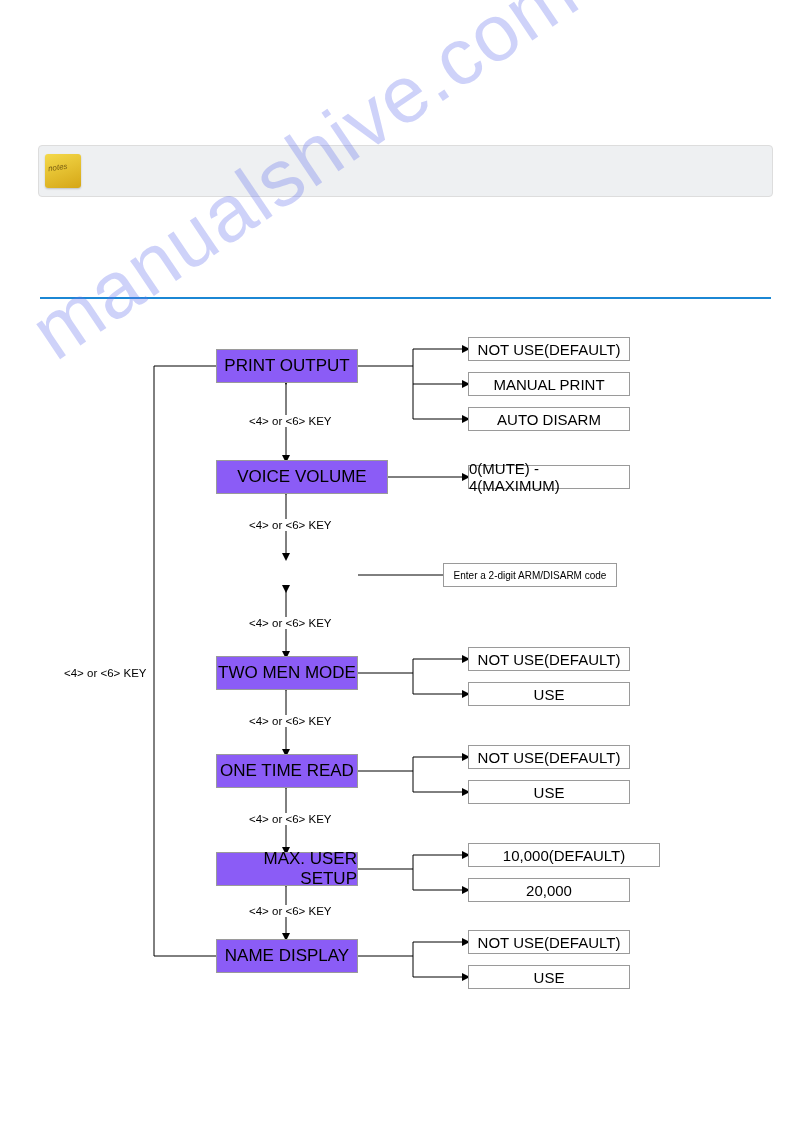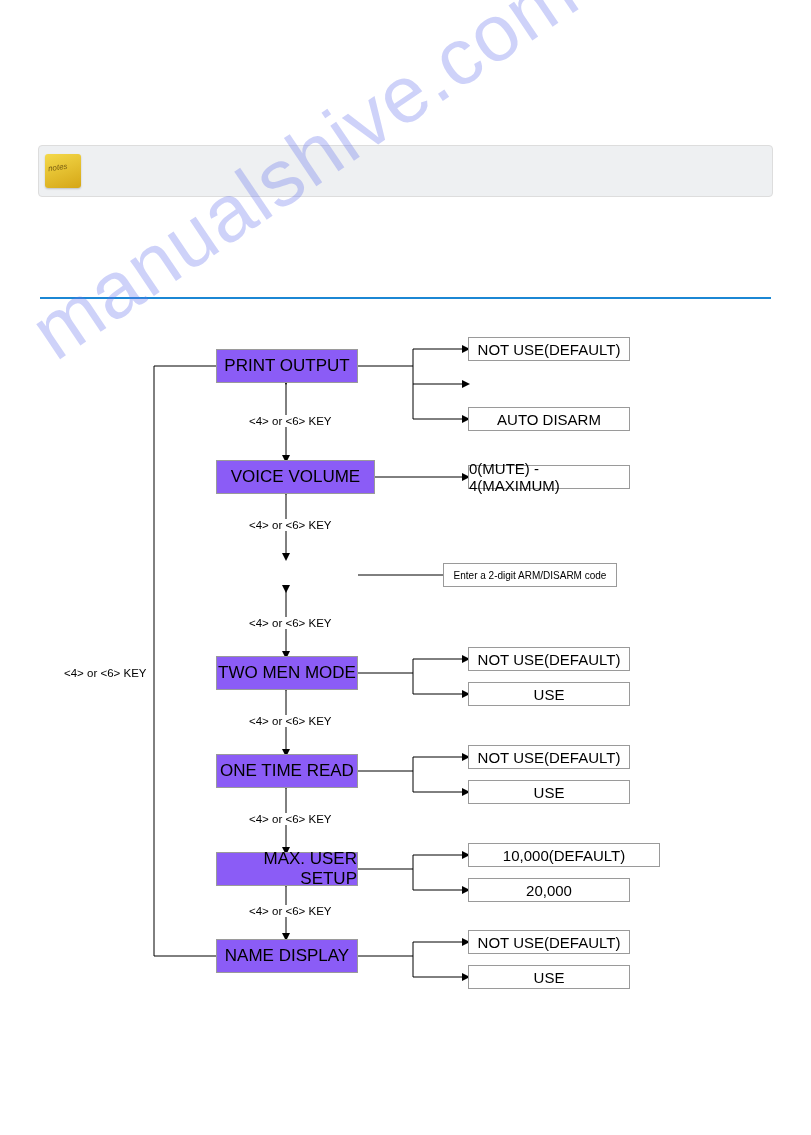--- a/index.html
+++ b/index.html
@@ -72,35 +72,36 @@
       <line x1="375" y1="524" x2="430" y2="524" stroke="#000" marker-end="url(#ah)"></line>
       <line x1="375" y1="559" x2="430" y2="559" stroke="#000" marker-end="url(#ah)"></line>
 
       <line x1="320" y1="625" x2="375" y2="625" stroke="#000"></line>
       <line x1="375" y1="611" x2="375" y2="646" stroke="#000"></line>
       <line x1="375" y1="611" x2="430" y2="611" stroke="#000" marker-end="url(#ah)"></line>
       <line x1="375" y1="646" x2="430" y2="646" stroke="#000" marker-end="url(#ah)"></line>
     </svg>
 
     <div class="box" style="left:178px;top:18px;width:142px;height:34px">PRINT OUTPUT</div>
-    <div class="box" style="left:178px;top:129px;width:159px;height:34px">VOICE VOLUME</div>
+    <div class="box" style="left:178px;top:129px;width:172px;height:34px">VOICE VOLUME</div>
     <div class="box" style="left:178px;top:325px;width:142px;height:34px">TWO MEN MODE</div>
     <div class="box" style="left:178px;top:521px;width:142px;height:34px">MAX. USER SETUP</div>
     <div class="box" style="left:178px;top:423px;width:142px;height:34px">ONE TIME READ</div>
     <div class="box" style="left:178px;top:608px;width:142px;height:34px">NAME DISPLAY</div>
 
     <div class="lbl" style="left:209px;top:84px;background:#fff;padding:0 2px">&lt;4&gt; or &lt;6&gt; KEY</div>
     <div class="lbl" style="left:209px;top:188px;background:#fff;padding:0 2px">&lt;4&gt; or &lt;6&gt; KEY</div>
     <div class="lbl" style="left:209px;top:286px;background:#fff;padding:0 2px">&lt;4&gt; or &lt;6&gt; KEY</div>
     <div class="lbl" style="left:209px;top:384px;background:#fff;padding:0 2px">&lt;4&gt; or &lt;6&gt; KEY</div>
     <div class="lbl" style="left:209px;top:482px;background:#fff;padding:0 2px">&lt;4&gt; or &lt;6&gt; KEY</div>
     <div class="lbl" style="left:209px;top:574px;background:#fff;padding:0 2px">&lt;4&gt; or &lt;6&gt; KEY</div>
     <div class="lbl" style="left:26px;top:336px">&lt;4&gt; or &lt;6&gt; KEY</div>
 
     <div class="obox" style="left:430px;top:6px;width:162px;height:24px">NOT USE(DEFAULT)</div>
+    <div class="obox" style="left:430px;top:41px;width:162px;height:24px">MANUAL PRINT</div>
     <div class="obox" style="left:430px;top:76px;width:162px;height:24px">AUTO DISARM</div>
 
     <div class="obox" style="left:430px;top:134px;width:162px;height:24px">0(MUTE) - 4(MAXIMUM)</div>
 
     <div class="obox" style="left:405px;top:232px;width:174px;height:24px;font-size:10px">Enter a 2-digit ARM/DISARM code</div>
 
     <div class="obox" style="left:430px;top:316px;width:162px;height:24px">NOT USE(DEFAULT)</div>
     <div class="obox" style="left:430px;top:351px;width:162px;height:24px">USE</div>
 
     <div class="obox" style="left:430px;top:414px;width:162px;height:24px">NOT USE(DEFAULT)</div>

